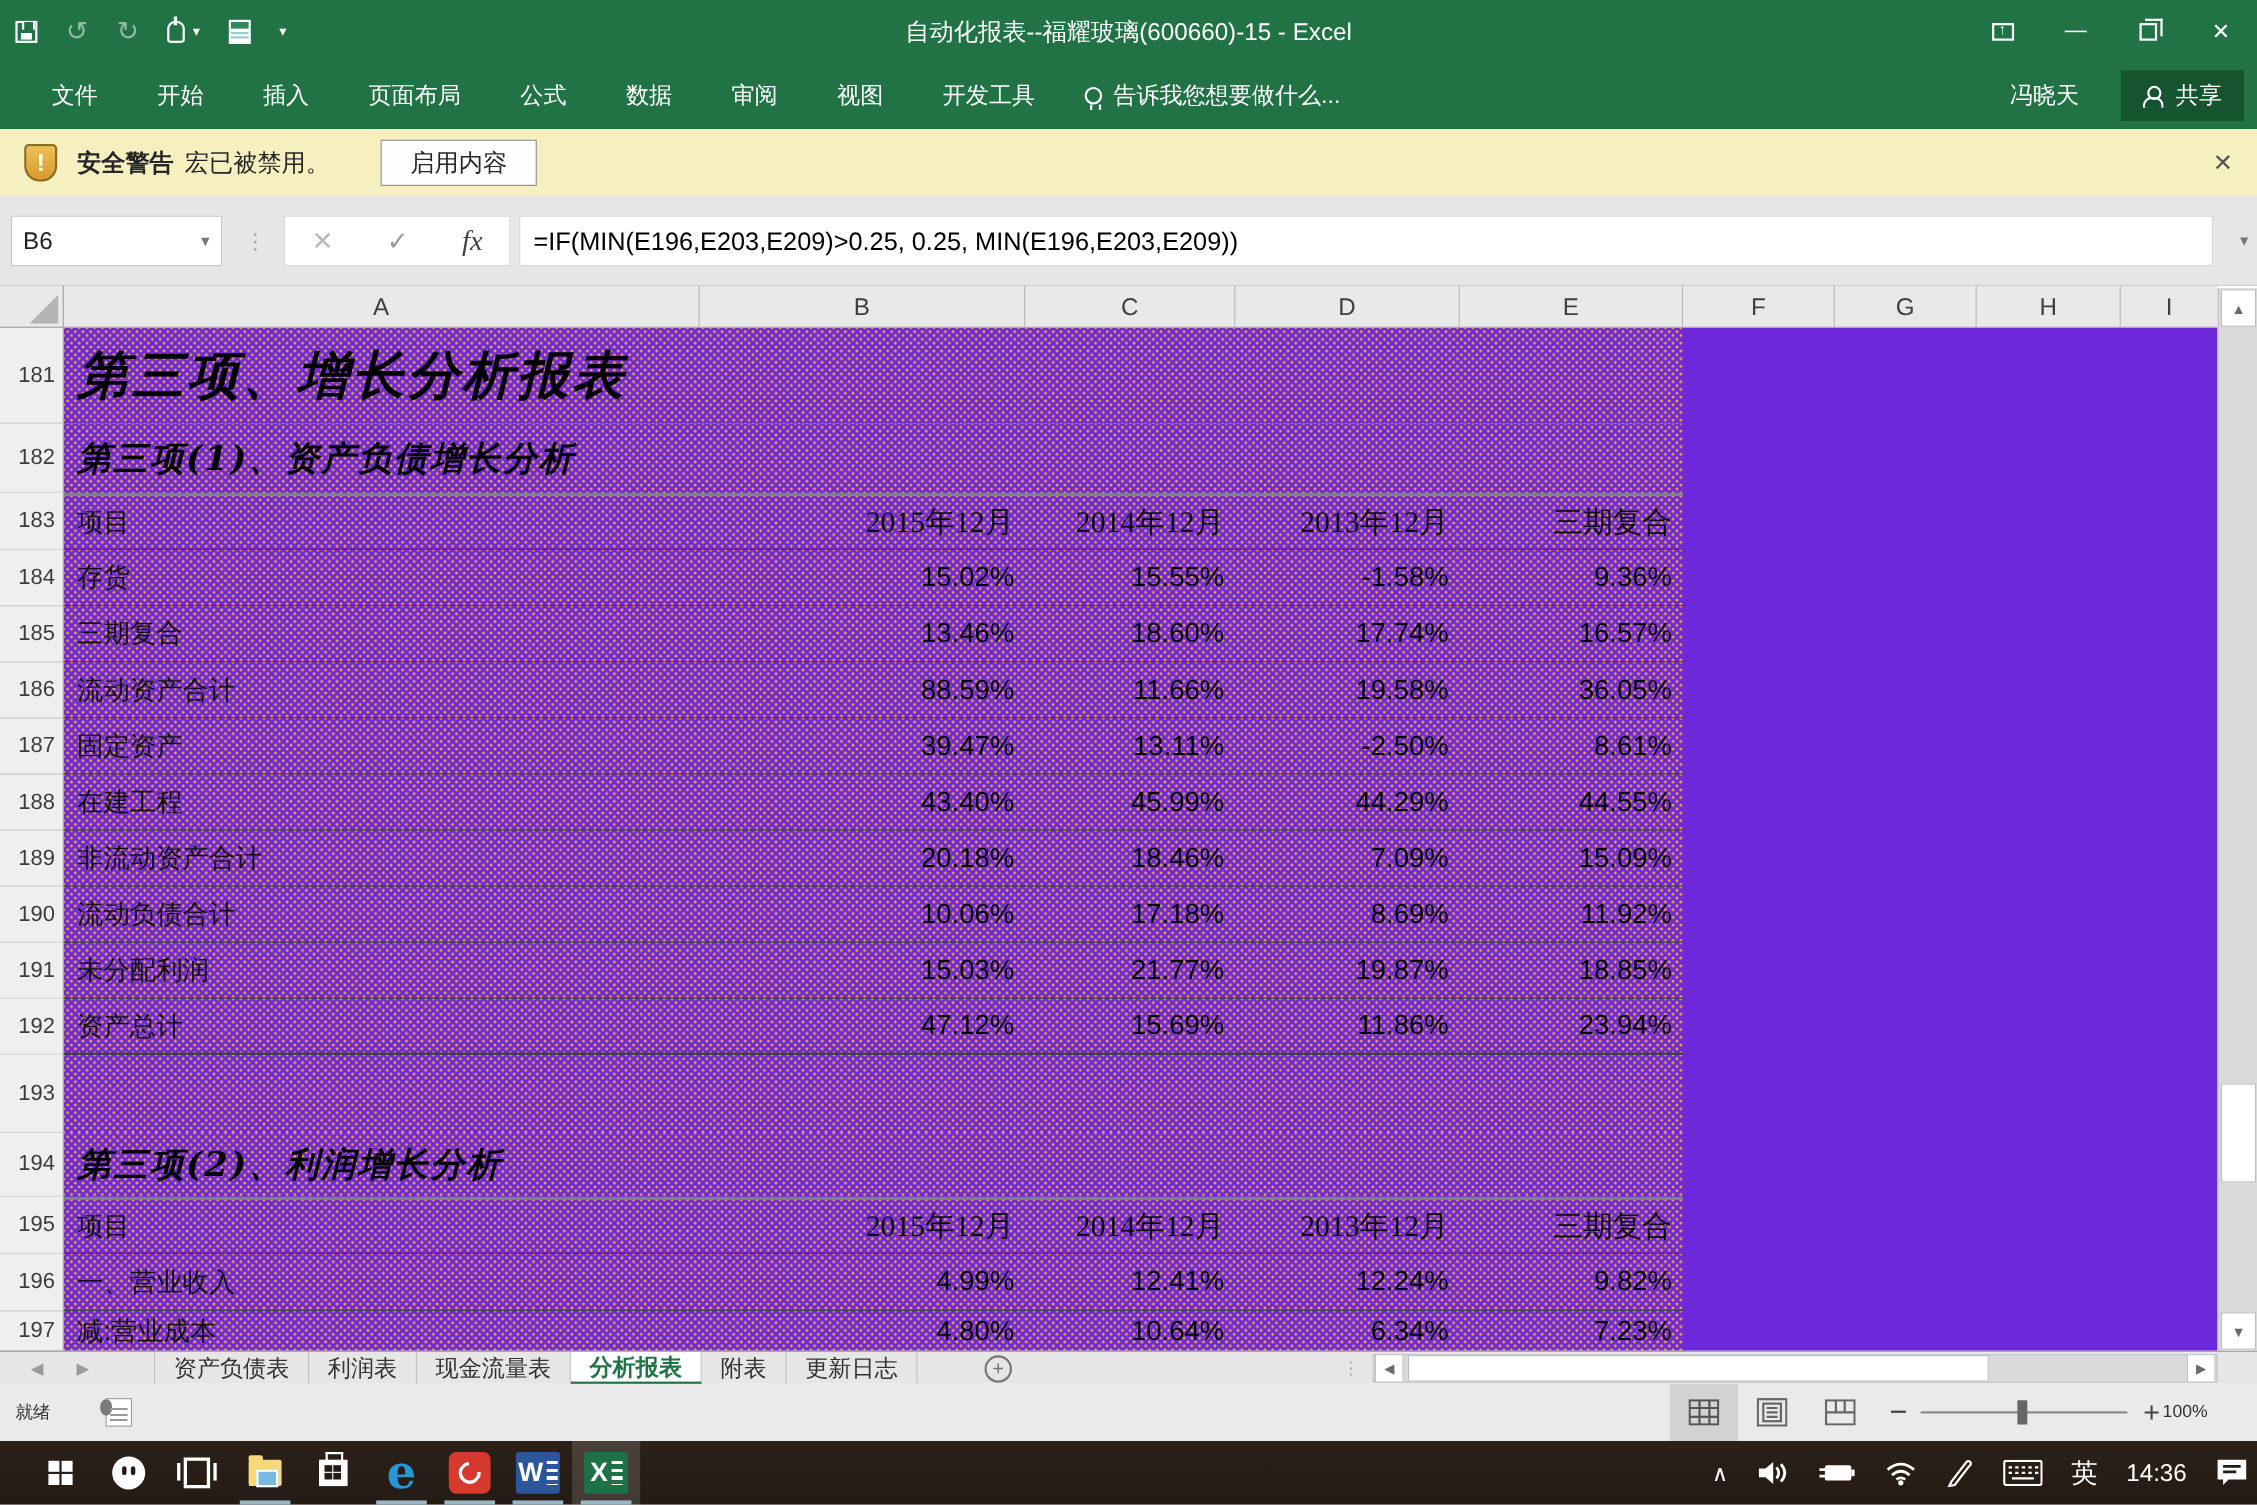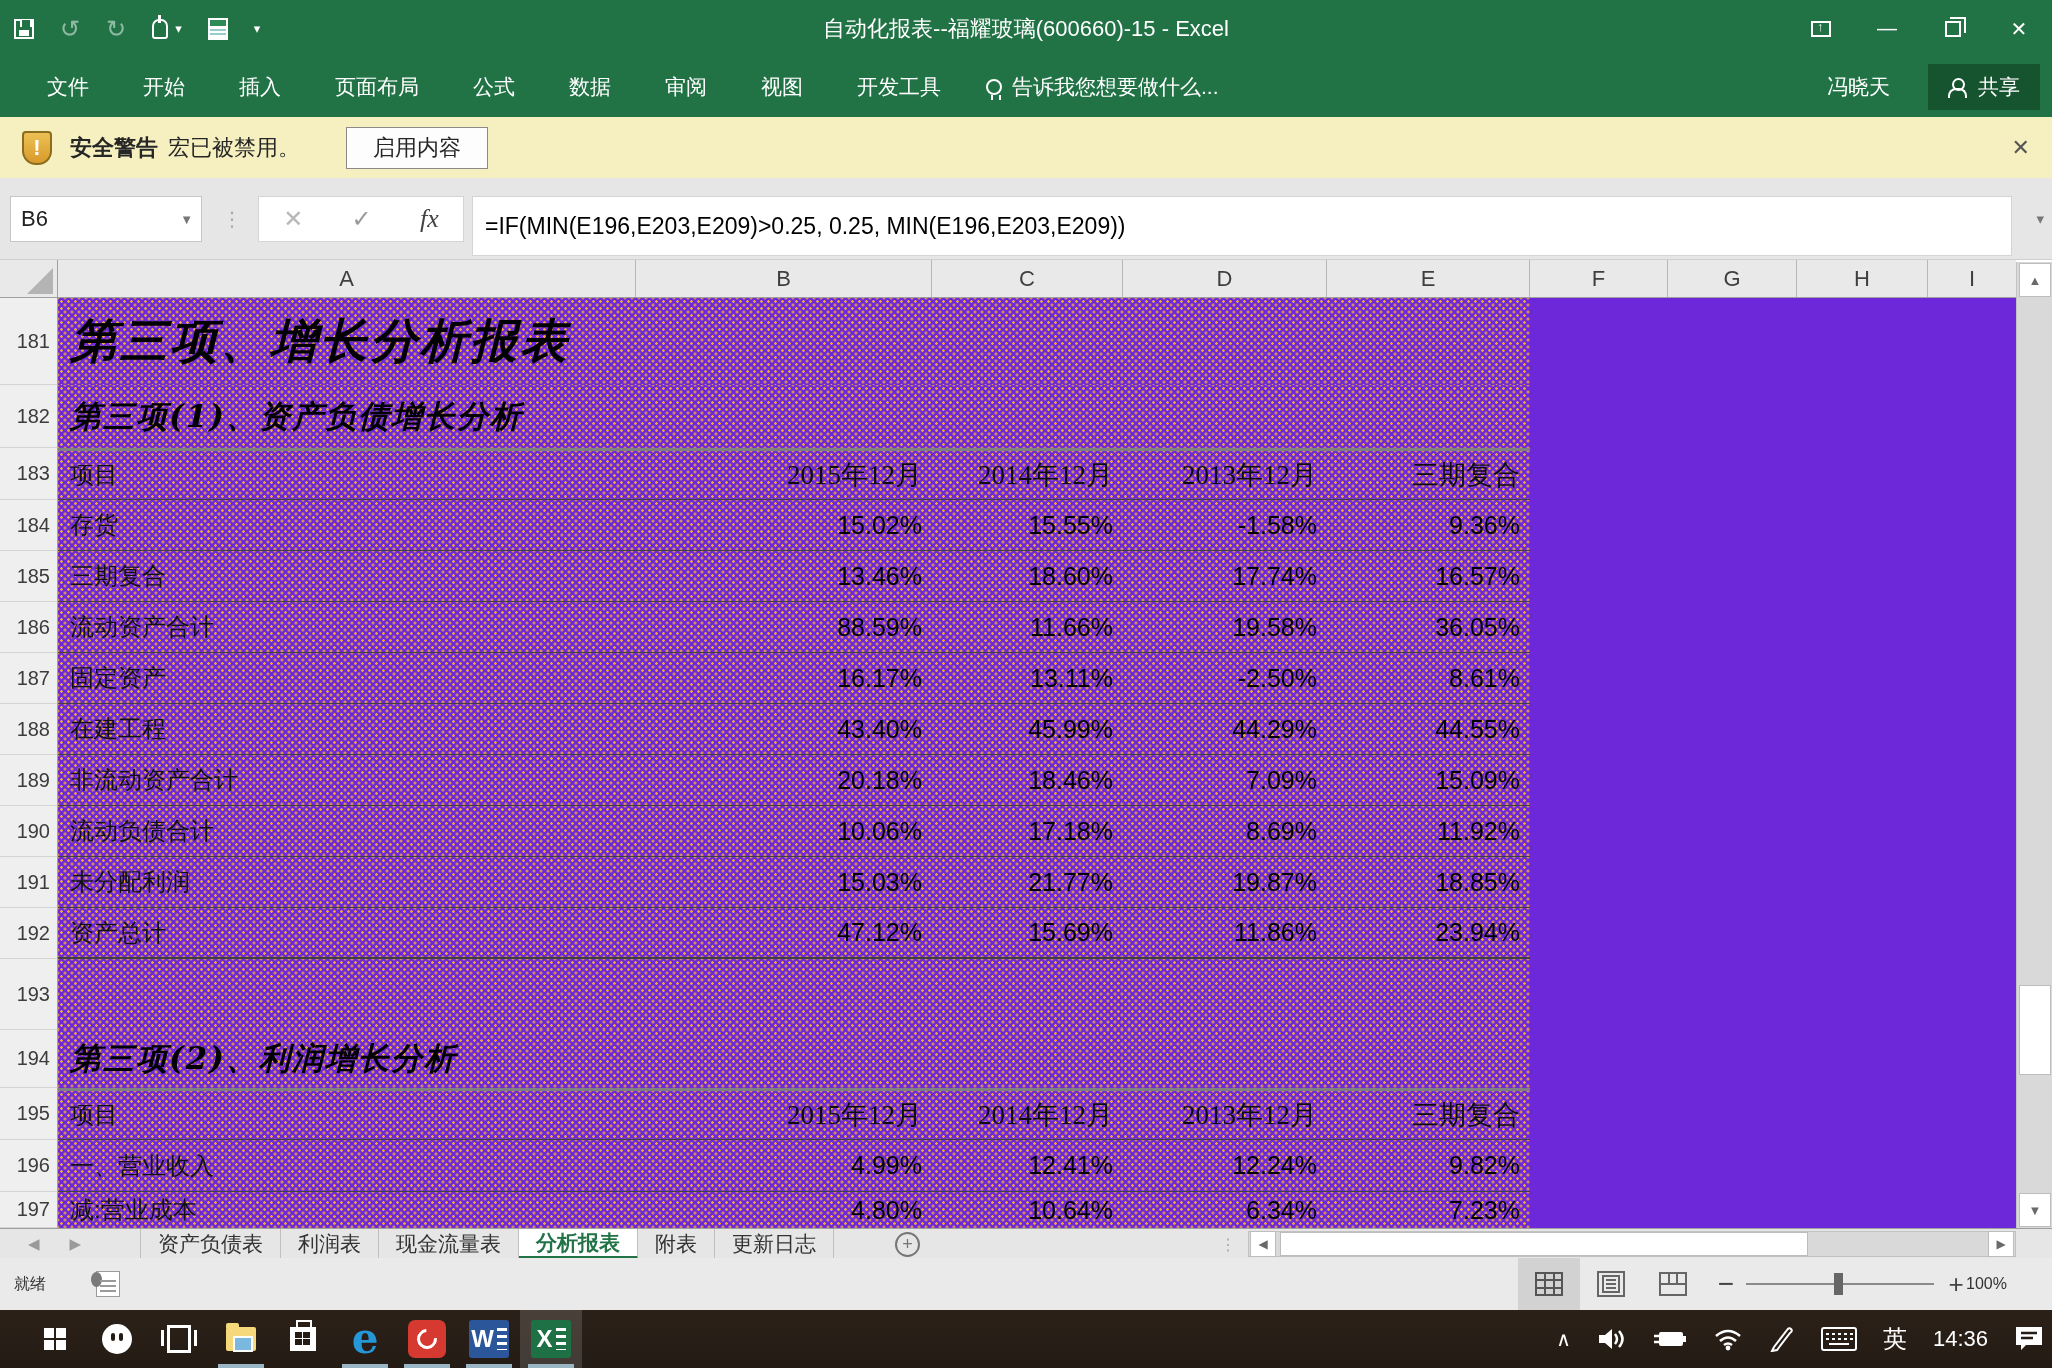--- a/index.html
+++ b/index.html
@@ -54,21 +54,21 @@
   
   .fbar { position:absolute; left:0; top:178px; width:2052px; height:82px; background:#e6e6e6; border-bottom:1px solid #cfcfcf; z-index:3; }
   .namebox { position:absolute; left:10px; top:18px; width:192px; height:46px; background:#fff; border:1px solid #c6c6c6; display:flex; align-items:center; }
   .namebox .nb-text { font-size:22px; color:#222; padding-left:10px; flex:1; }
   .namebox .nb-arrow { color:#777; font-size:13px; padding-right:8px; }
   .fdots { position:absolute; left:222px; top:18px; height:46px; display:flex; align-items:center; color:#a9a9a9; font-size:20px; letter-spacing:0; }
   .fbtns { position:absolute; left:258px; top:18px; width:206px; height:46px; background:#fff; border:1px solid #d4d4d4; display:flex; align-items:center; justify-content:space-around; }
   .fx-x { color:#b9b9b9; font-size:24px; }
   .fx-check { color:#9a9a9a; font-size:24px; }
   .fx-fx { color:#444; font-size:26px; font-style:italic; font-family:"Liberation Serif",serif; }
-  .finput { position:absolute; left:472px; top:18px; right:40px; height:60px; background:#fff; border:1px solid #d4d4d4; display:flex; align-items:center; font-size:23px; color:#000; padding-left:12px; }
+  .finput { position:absolute; left:472px; top:18px; right:40px; height:46px; background:#fff; border:1px solid #d4d4d4; display:flex; align-items:center; font-size:23px; color:#000; padding-left:12px; }
   .fchev { position:absolute; right:8px; top:18px; height:46px; display:flex; align-items:center; color:#777; font-size:15px; }
 
   
   .colheaders { position:absolute; left:0; top:260px; width:2016px; height:38px; background:#e9e9e9; border-bottom:1px solid #9f9f9f; z-index:2; }
   .corner { position:absolute; left:0; top:0; width:58px; height:37px; border-right:1px solid #9f9f9f; }
   .corner::after { content:""; position:absolute; right:4px; bottom:3px; border-left:26px solid transparent; border-bottom:26px solid #b4b4b4; }
   .colh { position:absolute; top:0; height:37px; display:flex; align-items:center; justify-content:center; color:#3f3f3f; font-size:22px; border-right:1px solid #b7b7b7; }
 
   
   .grid { position:absolute; left:0; top:298px; width:2016px; height:930px; background:#6d28d9; z-index:1; }
@@ -329,21 +329,21 @@
         <span class="cell cC num val">11.66%</span>
         <span class="cell cD num val">19.58%</span>
         <span class="cell cE num val">36.05%</span>
       </div>
     </div>
 
     <div class="row h51">
       <div class="rh">187</div>
       <div class="cells bb">
         <span class="cell cA lbl">固定资产</span>
-        <span class="cell cB num val">16.17%</span>
+        <span class="cell cB num val">39.47%</span>
         <span class="cell cC num val">13.11%</span>
         <span class="cell cD num val">-2.50%</span>
         <span class="cell cE num val">8.61%</span>
       </div>
     </div>
 
     <div class="row h51">
       <div class="rh">188</div>
       <div class="cells bb">
         <span class="cell cA lbl">在建工程</span>

